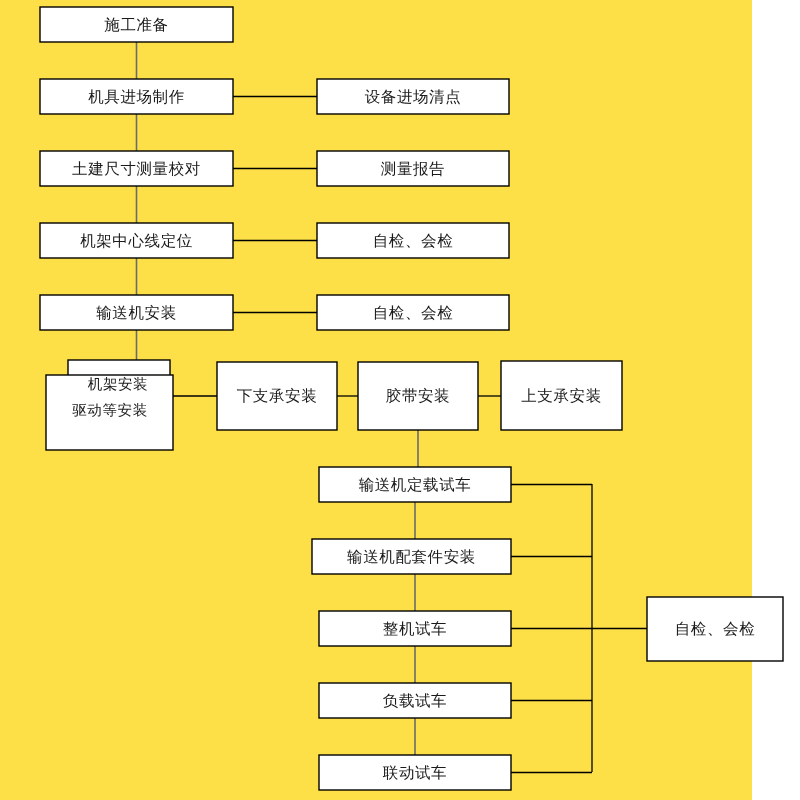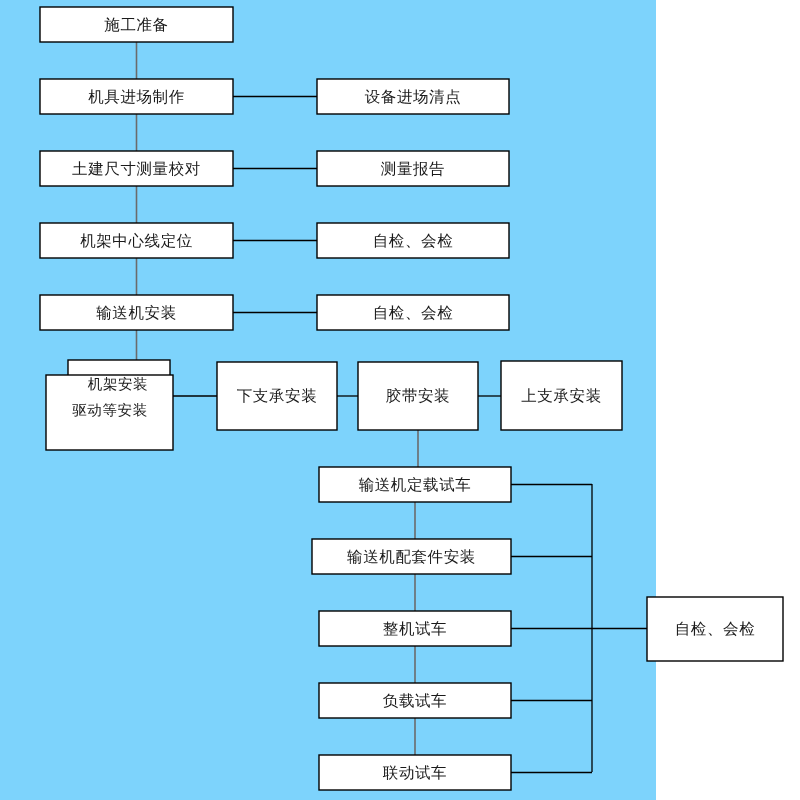--- a/index.html
+++ b/index.html
@@ -8,23 +8,23 @@
     background: #ffffff;
   }
   body {
     width: 800px;
     height: 800px;
     font-family: "DejaVu Sans", "Liberation Sans", sans-serif;
     overflow: hidden;
   }
   #flowchart-root {
     position: relative;
-    width: 656px;
+    width: 752px;
     height: 800px;
-    background: #7dd3fc;
+    background: #fde047;
   }
   svg.chart-surface {
     position: absolute;
     top: 0;
     left: 0;
     width: 800px;
     height: 800px;
     display: block;
   }
   .node-rect {

